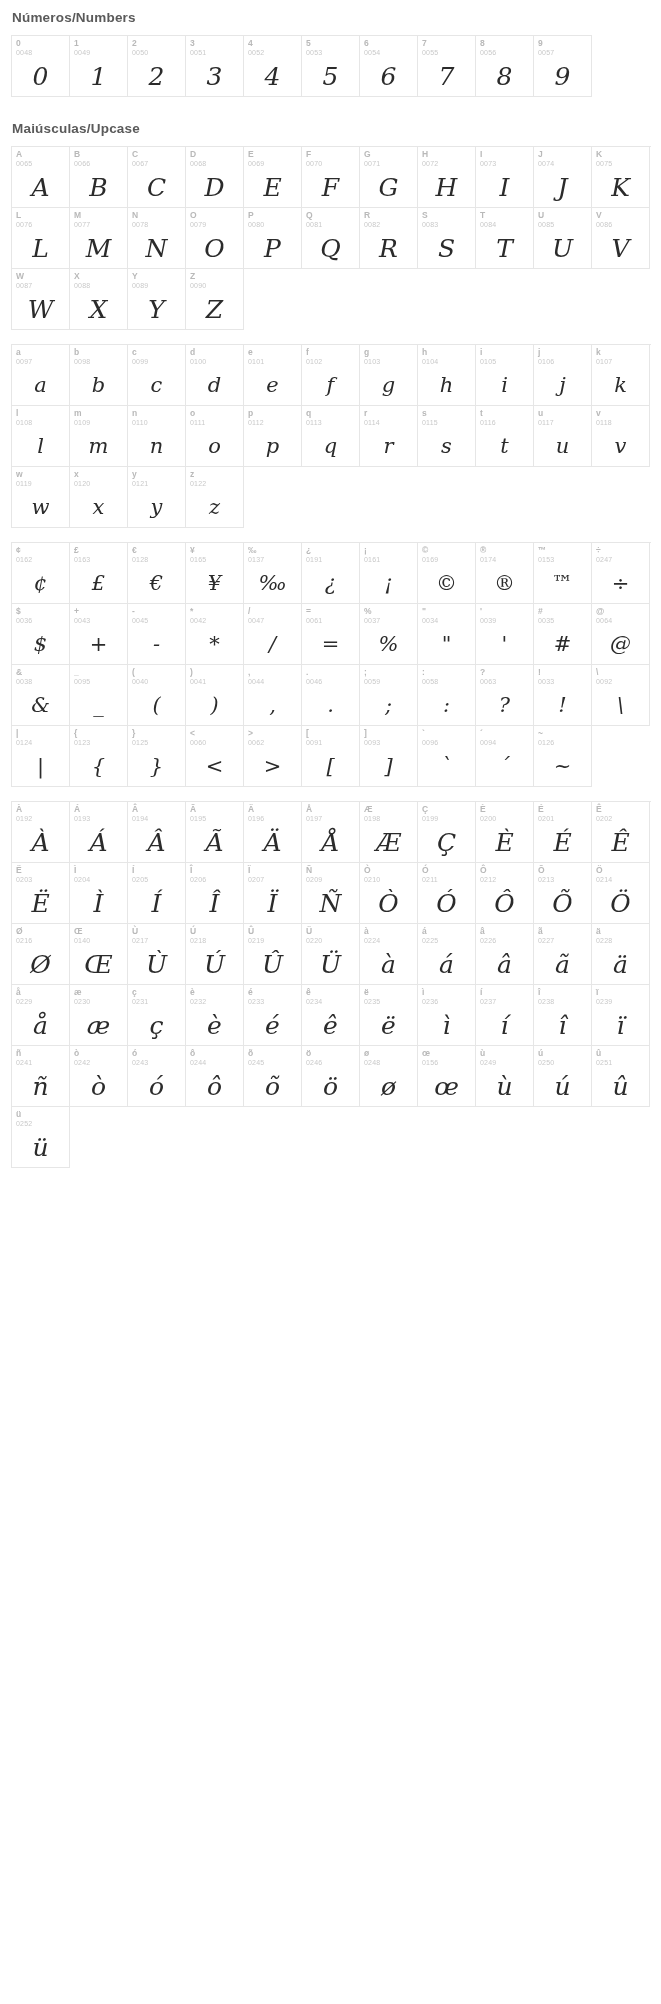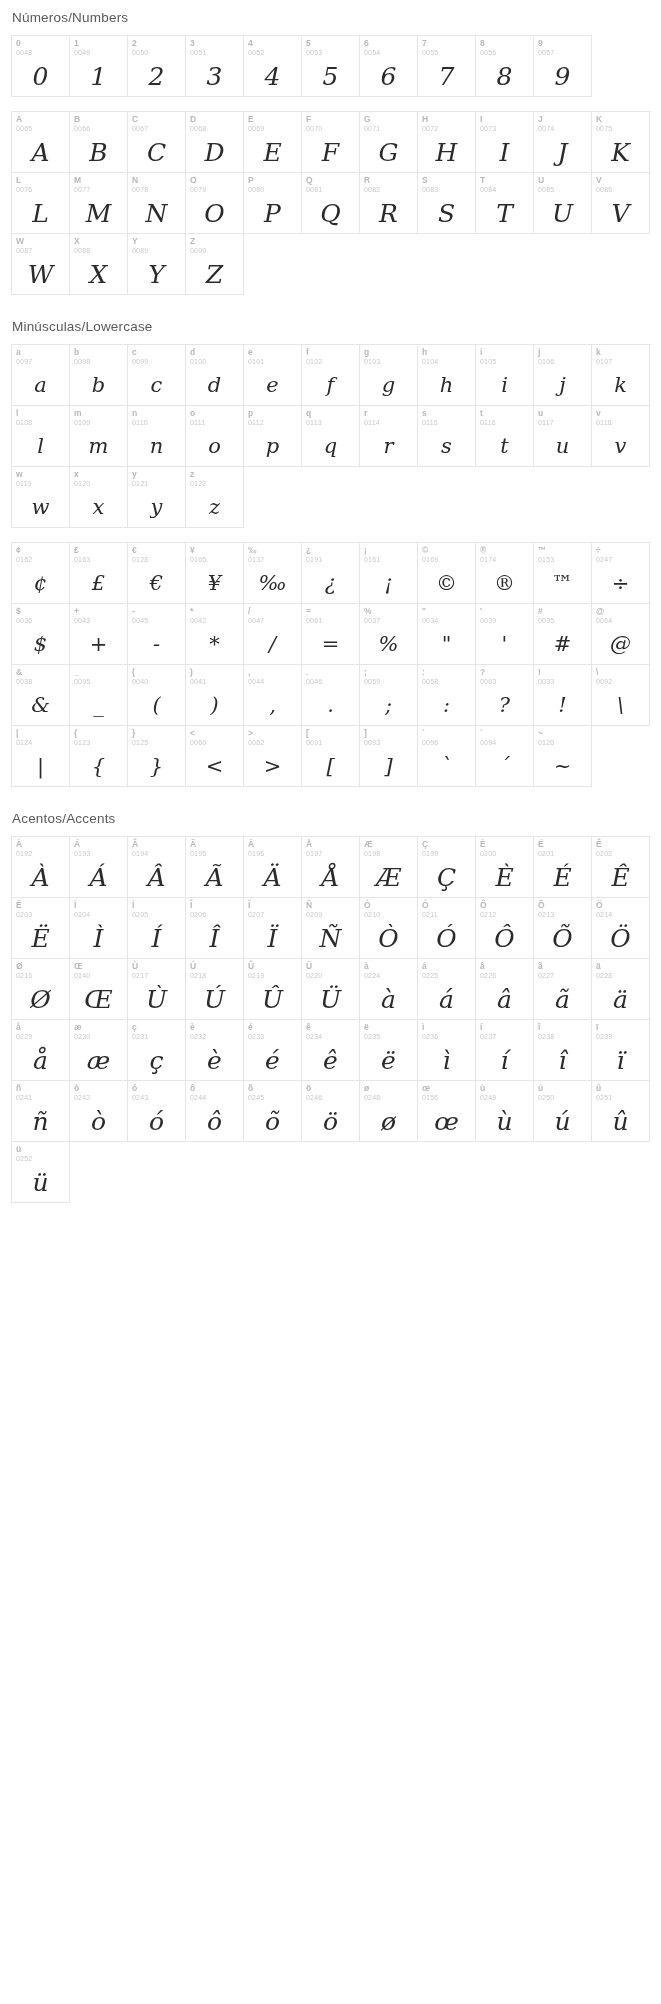--- a/index.html
+++ b/index.html
@@ -17,21 +17,21 @@
     width: 661px;
     box-sizing: border-box;
     padding: 0 0 30px 0;
   }
   .section {
     margin: 0 0 14px 0;
   }
   .section-title {
     font-size: 13.5px;
     color: #5a5a5a;
-    font-weight: normal;
+    font-weight: bold;
     letter-spacing: 0.2px;
     padding: 10px 0 10px 12px;
     margin: 0;
   }
   .glyph-grid {
     display: flex;
     flex-wrap: wrap;
     margin-left: 11px;
     border-left: 1px solid #e6e6e6;
     border-top: 1px solid #e6e6e6;
@@ -137,20 +137,21 @@
           <div class="glyph">8</div>
         </div>
         <div class="cell">
           <div class="char-label">9</div>
           <div class="code-label">0057</div>
           <div class="glyph">9</div>
         </div>
       </div>
     </div>
     <div class="section">
+      <div class="section-title">Maiúsculas/Upcase</div>
       <div class="glyph-grid">
         <div class="cell">
           <div class="char-label">A</div>
           <div class="code-label">0065</div>
           <div class="glyph">A</div>
         </div>
         <div class="cell">
           <div class="char-label">B</div>
           <div class="code-label">0066</div>
           <div class="glyph">B</div>
@@ -267,161 +268,160 @@
         </div>
         <div class="cell">
           <div class="char-label">Y</div>
           <div class="code-label">0089</div>
           <div class="glyph">Y</div>
         </div>
         <div class="cell">
           <div class="char-label">Z</div>
           <div class="code-label">0090</div>
           <div class="glyph">Z</div>
-        </div>
-      </div>
-    </div>
-    <div class="section">
-      <div class="section-title">Minúsculas/Lowercase</div>
-      <div class="glyph-grid">
-        <div class="cell">
-          <div class="char-label">a</div>
-          <div class="code-label">0097</div>
-          <div class="glyph small">a</div>
-        </div>
-        <div class="cell">
-          <div class="char-label">b</div>
-          <div class="code-label">0098</div>
-          <div class="glyph small">b</div>
-        </div>
-        <div class="cell">
-          <div class="char-label">c</div>
-          <div class="code-label">0099</div>
-          <div class="glyph small">c</div>
-        </div>
-        <div class="cell">
-          <div class="char-label">d</div>
-          <div class="code-label">0100</div>
-          <div class="glyph small">d</div>
-        </div>
-        <div class="cell">
-          <div class="char-label">e</div>
-          <div class="code-label">0101</div>
-          <div class="glyph small">e</div>
-        </div>
-        <div class="cell">
-          <div class="char-label">f</div>
-          <div class="code-label">0102</div>
-          <div class="glyph small">f</div>
-        </div>
-        <div class="cell">
-          <div class="char-label">g</div>
-          <div class="code-label">0103</div>
-          <div class="glyph small">g</div>
-        </div>
-        <div class="cell">
-          <div class="char-label">h</div>
-          <div class="code-label">0104</div>
-          <div class="glyph small">h</div>
-        </div>
-        <div class="cell">
-          <div class="char-label">i</div>
-          <div class="code-label">0105</div>
-          <div class="glyph small">i</div>
-        </div>
-        <div class="cell">
-          <div class="char-label">j</div>
-          <div class="code-label">0106</div>
-          <div class="glyph small">j</div>
-        </div>
-        <div class="cell">
-          <div class="char-label">k</div>
-          <div class="code-label">0107</div>
-          <div class="glyph small">k</div>
-        </div>
-        <div class="cell">
-          <div class="char-label">l</div>
-          <div class="code-label">0108</div>
-          <div class="glyph small">l</div>
-        </div>
-        <div class="cell">
-          <div class="char-label">m</div>
-          <div class="code-label">0109</div>
-          <div class="glyph small">m</div>
-        </div>
-        <div class="cell">
-          <div class="char-label">n</div>
-          <div class="code-label">0110</div>
-          <div class="glyph small">n</div>
-        </div>
-        <div class="cell">
-          <div class="char-label">o</div>
-          <div class="code-label">0111</div>
-          <div class="glyph small">o</div>
-        </div>
-        <div class="cell">
-          <div class="char-label">p</div>
-          <div class="code-label">0112</div>
-          <div class="glyph small">p</div>
-        </div>
-        <div class="cell">
-          <div class="char-label">q</div>
-          <div class="code-label">0113</div>
-          <div class="glyph small">q</div>
-        </div>
-        <div class="cell">
-          <div class="char-label">r</div>
-          <div class="code-label">0114</div>
-          <div class="glyph small">r</div>
-        </div>
-        <div class="cell">
-          <div class="char-label">s</div>
-          <div class="code-label">0115</div>
-          <div class="glyph small">s</div>
-        </div>
-        <div class="cell">
-          <div class="char-label">t</div>
-          <div class="code-label">0116</div>
-          <div class="glyph small">t</div>
-        </div>
-        <div class="cell">
-          <div class="char-label">u</div>
-          <div class="code-label">0117</div>
-          <div class="glyph small">u</div>
-        </div>
-        <div class="cell">
-          <div class="char-label">v</div>
-          <div class="code-label">0118</div>
-          <div class="glyph small">v</div>
-        </div>
-        <div class="cell">
-          <div class="char-label">w</div>
-          <div class="code-label">0119</div>
-          <div class="glyph small">w</div>
-        </div>
-        <div class="cell">
-          <div class="char-label">x</div>
-          <div class="code-label">0120</div>
-          <div class="glyph small">x</div>
-        </div>
-        <div class="cell">
-          <div class="char-label">y</div>
-          <div class="code-label">0121</div>
-          <div class="glyph small">y</div>
-        </div>
-        <div class="cell">
-          <div class="char-label">z</div>
-          <div class="code-label">0122</div>
-          <div class="glyph small">z</div>
         </div>
       </div>
     </div>
     <div class="section">
       <div class="glyph-grid">
         <div class="cell">
+          <div class="char-label">a</div>
+          <div class="code-label">0097</div>
+          <div class="glyph small">a</div>
+        </div>
+        <div class="cell">
+          <div class="char-label">b</div>
+          <div class="code-label">0098</div>
+          <div class="glyph small">b</div>
+        </div>
+        <div class="cell">
+          <div class="char-label">c</div>
+          <div class="code-label">0099</div>
+          <div class="glyph small">c</div>
+        </div>
+        <div class="cell">
+          <div class="char-label">d</div>
+          <div class="code-label">0100</div>
+          <div class="glyph small">d</div>
+        </div>
+        <div class="cell">
+          <div class="char-label">e</div>
+          <div class="code-label">0101</div>
+          <div class="glyph small">e</div>
+        </div>
+        <div class="cell">
+          <div class="char-label">f</div>
+          <div class="code-label">0102</div>
+          <div class="glyph small">f</div>
+        </div>
+        <div class="cell">
+          <div class="char-label">g</div>
+          <div class="code-label">0103</div>
+          <div class="glyph small">g</div>
+        </div>
+        <div class="cell">
+          <div class="char-label">h</div>
+          <div class="code-label">0104</div>
+          <div class="glyph small">h</div>
+        </div>
+        <div class="cell">
+          <div class="char-label">i</div>
+          <div class="code-label">0105</div>
+          <div class="glyph small">i</div>
+        </div>
+        <div class="cell">
+          <div class="char-label">j</div>
+          <div class="code-label">0106</div>
+          <div class="glyph small">j</div>
+        </div>
+        <div class="cell">
+          <div class="char-label">k</div>
+          <div class="code-label">0107</div>
+          <div class="glyph small">k</div>
+        </div>
+        <div class="cell">
+          <div class="char-label">l</div>
+          <div class="code-label">0108</div>
+          <div class="glyph small">l</div>
+        </div>
+        <div class="cell">
+          <div class="char-label">m</div>
+          <div class="code-label">0109</div>
+          <div class="glyph small">m</div>
+        </div>
+        <div class="cell">
+          <div class="char-label">n</div>
+          <div class="code-label">0110</div>
+          <div class="glyph small">n</div>
+        </div>
+        <div class="cell">
+          <div class="char-label">o</div>
+          <div class="code-label">0111</div>
+          <div class="glyph small">o</div>
+        </div>
+        <div class="cell">
+          <div class="char-label">p</div>
+          <div class="code-label">0112</div>
+          <div class="glyph small">p</div>
+        </div>
+        <div class="cell">
+          <div class="char-label">q</div>
+          <div class="code-label">0113</div>
+          <div class="glyph small">q</div>
+        </div>
+        <div class="cell">
+          <div class="char-label">r</div>
+          <div class="code-label">0114</div>
+          <div class="glyph small">r</div>
+        </div>
+        <div class="cell">
+          <div class="char-label">s</div>
+          <div class="code-label">0115</div>
+          <div class="glyph small">s</div>
+        </div>
+        <div class="cell">
+          <div class="char-label">t</div>
+          <div class="code-label">0116</div>
+          <div class="glyph small">t</div>
+        </div>
+        <div class="cell">
+          <div class="char-label">u</div>
+          <div class="code-label">0117</div>
+          <div class="glyph small">u</div>
+        </div>
+        <div class="cell">
+          <div class="char-label">v</div>
+          <div class="code-label">0118</div>
+          <div class="glyph small">v</div>
+        </div>
+        <div class="cell">
+          <div class="char-label">w</div>
+          <div class="code-label">0119</div>
+          <div class="glyph small">w</div>
+        </div>
+        <div class="cell">
+          <div class="char-label">x</div>
+          <div class="code-label">0120</div>
+          <div class="glyph small">x</div>
+        </div>
+        <div class="cell">
+          <div class="char-label">y</div>
+          <div class="code-label">0121</div>
+          <div class="glyph small">y</div>
+        </div>
+        <div class="cell">
+          <div class="char-label">z</div>
+          <div class="code-label">0122</div>
+          <div class="glyph small">z</div>
+        </div>
+      </div>
+    </div>
+    <div class="section">
+      <div class="glyph-grid">
+        <div class="cell">
           <div class="char-label">¢</div>
           <div class="code-label">0162</div>
           <div class="glyph small">¢</div>
         </div>
         <div class="cell">
           <div class="char-label">£</div>
           <div class="code-label">0163</div>
           <div class="glyph small">£</div>
         </div>
         <div class="cell">
@@ -625,21 +625,20 @@
           <div class="glyph small">´</div>
         </div>
         <div class="cell">
           <div class="char-label">~</div>
           <div class="code-label">0126</div>
           <div class="glyph small">~</div>
         </div>
       </div>
     </div>
     <div class="section">
-      <div class="section-title">Acentos/Accents</div>
       <div class="glyph-grid">
         <div class="cell">
           <div class="char-label">À</div>
           <div class="code-label">0192</div>
           <div class="glyph">À</div>
         </div>
         <div class="cell">
           <div class="char-label">Á</div>
           <div class="code-label">0193</div>
           <div class="glyph">Á</div>

